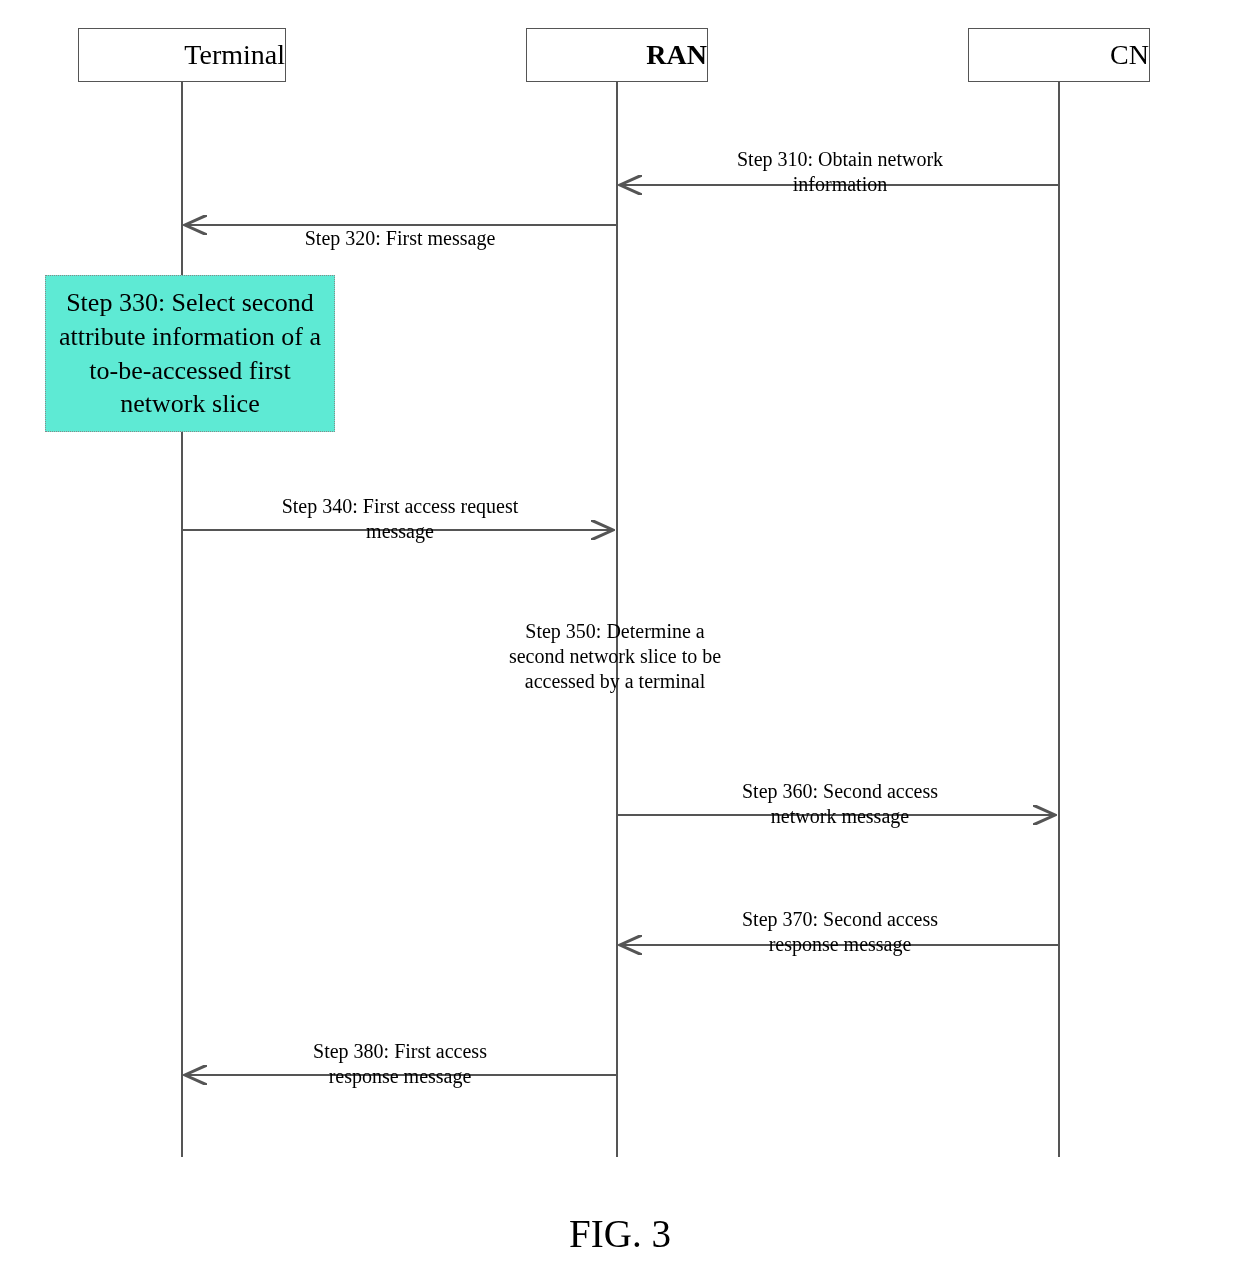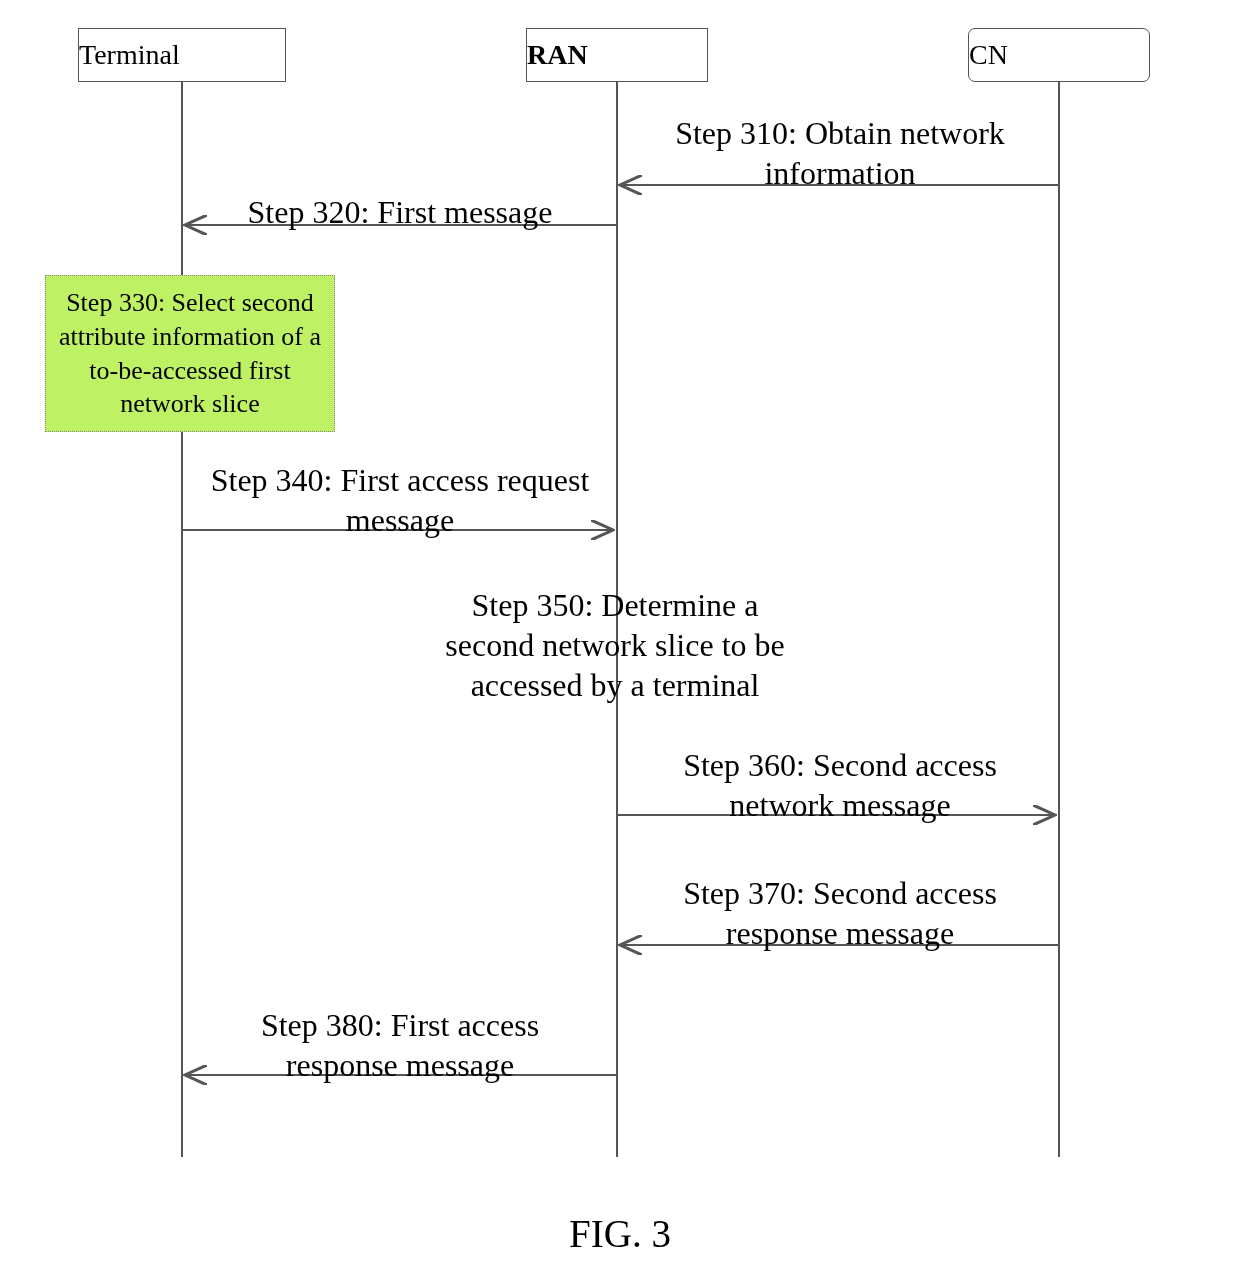--- a/index.html
+++ b/index.html
@@ -13,46 +13,47 @@
     .diagram-container {
       position: relative;
       width: 100%;
       height: 100%;
     }
     .actor-box {
       position: absolute;
       top: 28px;
       border: 1.5px solid #555;
       padding: 10px 0;
-      text-align: left;
+      text-align: right;
       font-size: 28px;
       background: #fff;
     }
     .lifeline {
       position: absolute;
       width: 2px;
       background: #555;
       top: 82px;
       height: 1075px;
     }
     .msg-label {
       position: absolute;
-      font-size: 32px;
+      font-size: 20px;
       text-align: center;
       line-height: 1.25;
       color: #000;
+      margin-top: 34px;
     }
     .note-box {
       position: absolute;
       border: 1px dotted #888;
       font-size: 26px;
       text-align: center;
       line-height: 1.3;
       padding: 10px 8px;
-      background: #bef264;
+      background: #5eead4;
     }
     .figure-caption {
       position: absolute;
       bottom: 30px;
       width: 100%;
       text-align: center;
       font-size: 39px;
     }
     svg.arrows {
       position: absolute;
@@ -66,21 +67,21 @@
 <body>
 
 <div class="diagram-container">
 
   <div class="actor-box" style="left:78px; width:208px;">
     <span>Terminal</span>
   </div>
   <div class="actor-box" style="left:526px; width:182px;font-weight:bold;">
     <span>RAN</span>
   </div>
-  <div class="actor-box" style="left:968px; width:182px;border-radius:7px;">
+  <div class="actor-box" style="left:968px; width:182px;">
     <span>CN</span>
   </div>
 
   <div class="lifeline" style="left:181px;"></div>
   <div class="lifeline" style="left:616px;"></div>
   <div class="lifeline" style="left:1058px;"></div>
 
   <svg class="arrows">
     <defs>
       <marker id="arrowhead" markerWidth="12" markerHeight="10" refX="11" refY="5" orient="auto">

